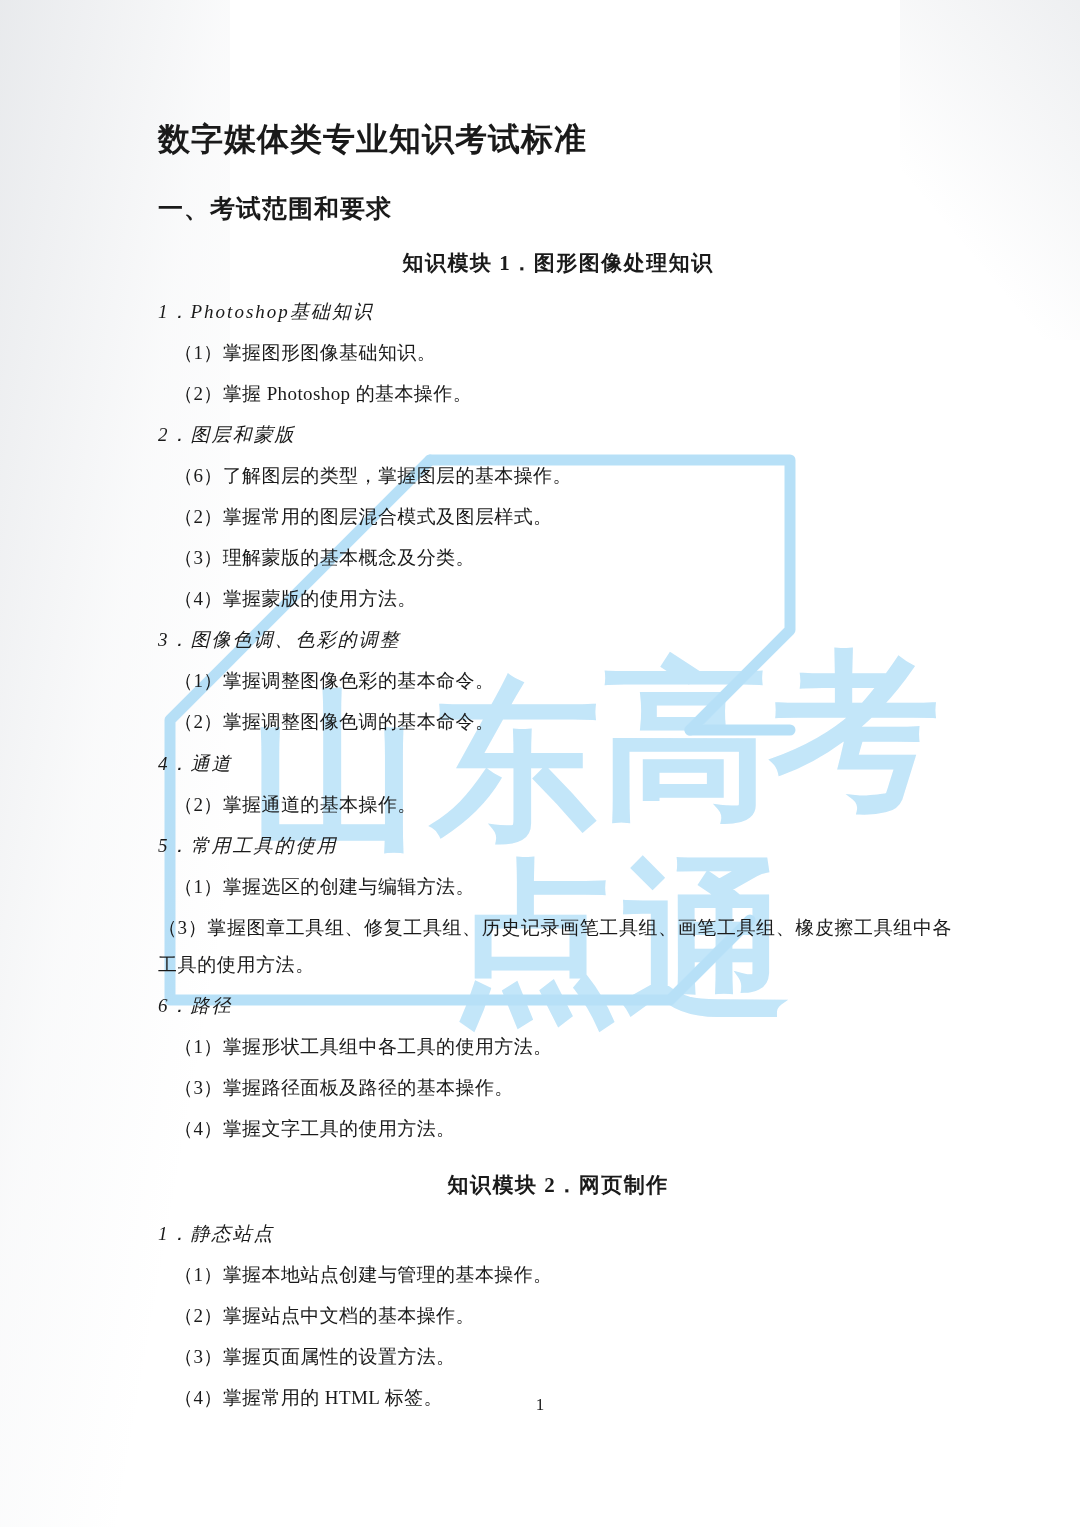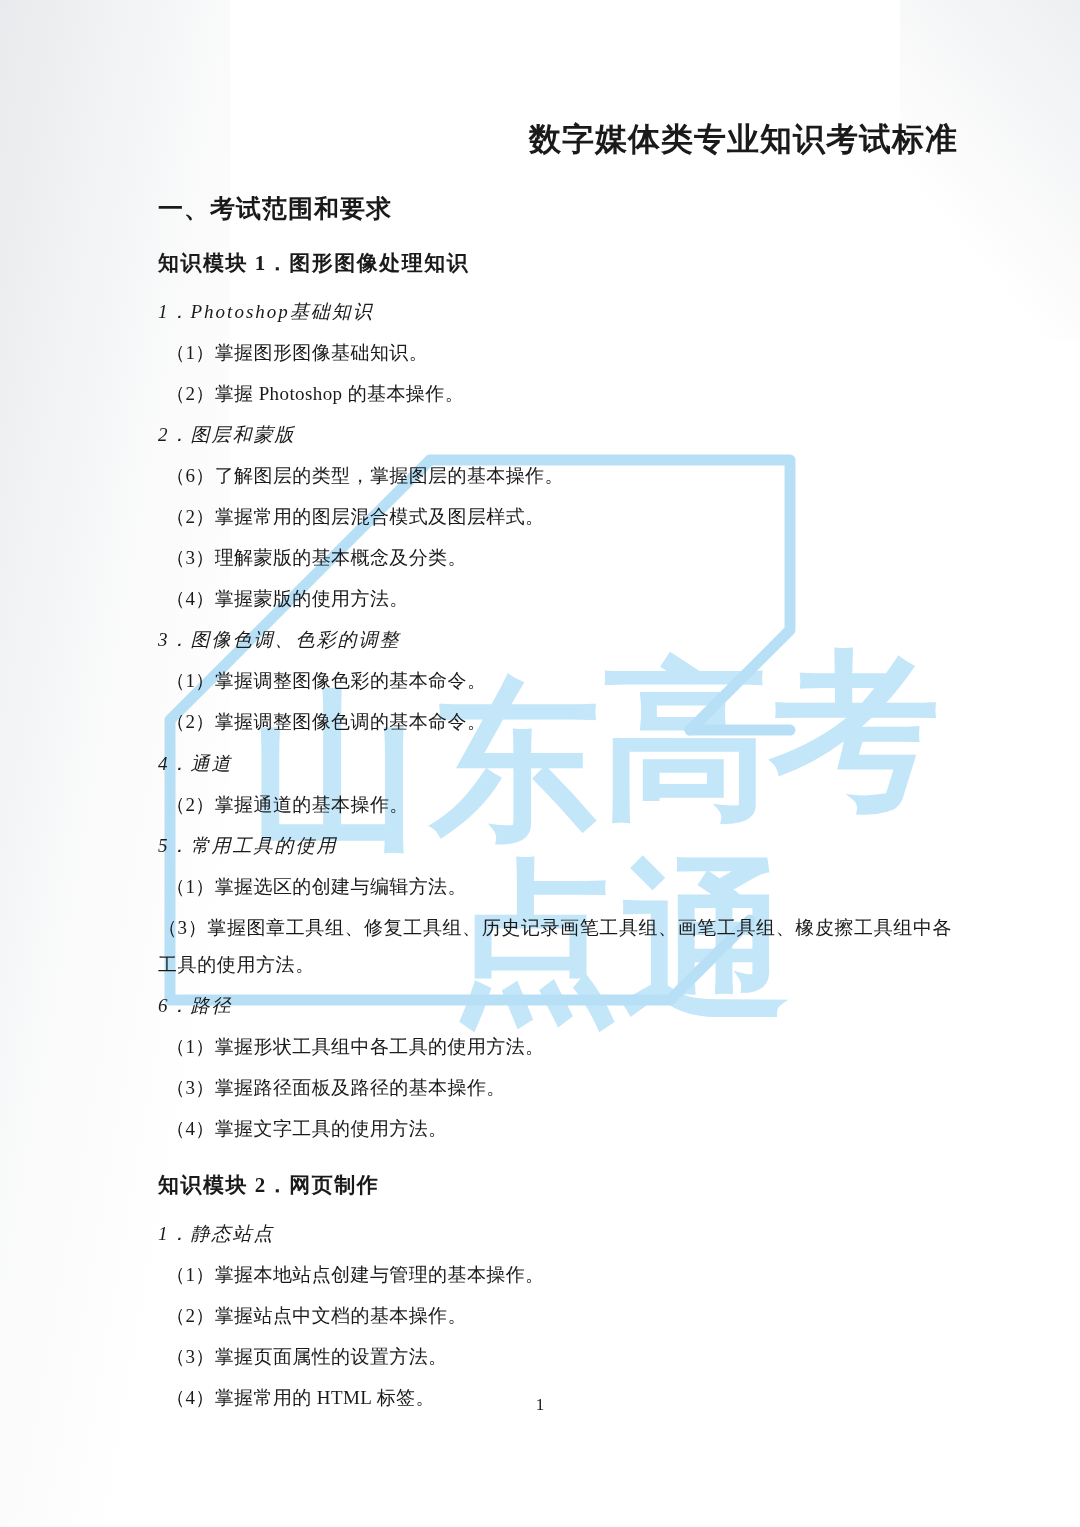--- a/index.html
+++ b/index.html
@@ -53,51 +53,52 @@
   .content {
     position: relative;
     z-index: 2;
     padding: 96px 122px 0 158px;
   }
 
   h1.doc-title {
     font-family: "Liberation Serif", "DejaVu Serif", serif;
     font-size: 32px;
     font-weight: bold;
-    text-align: right;
+    text-align: left;
     letter-spacing: 1px;
     margin: 22px 0 30px 0;
   }
   h2.section-title {
     font-size: 25px;
     font-weight: bold;
     margin: 0 0 22px 0;
     letter-spacing: 1px;
   }
   h3.module-title {
     font-size: 21px;
     font-weight: bold;
     font-style: normal;
     margin: 24px 0 16px 0;
     letter-spacing: 1.5px;
     font-family: "Liberation Serif", "DejaVu Serif", serif;
+    text-align: center;
   }
   p.item {
     font-size: 19px;
     line-height: 1.95;
     margin: 0 0 4px 0;
     letter-spacing: 0.6px;
   }
   p.num {
     letter-spacing: 2px;
     font-style: italic;
   }
   p.sub {
     text-indent: 0;
-    margin-left: 8px;
+    margin-left: 16px;
     letter-spacing: 0.4px;
   }
   p.wrap {
     line-height: 1.95;
   }
   .page-number {
     position: absolute;
     bottom: 112px;
     left: 0;
     width: 100%;

